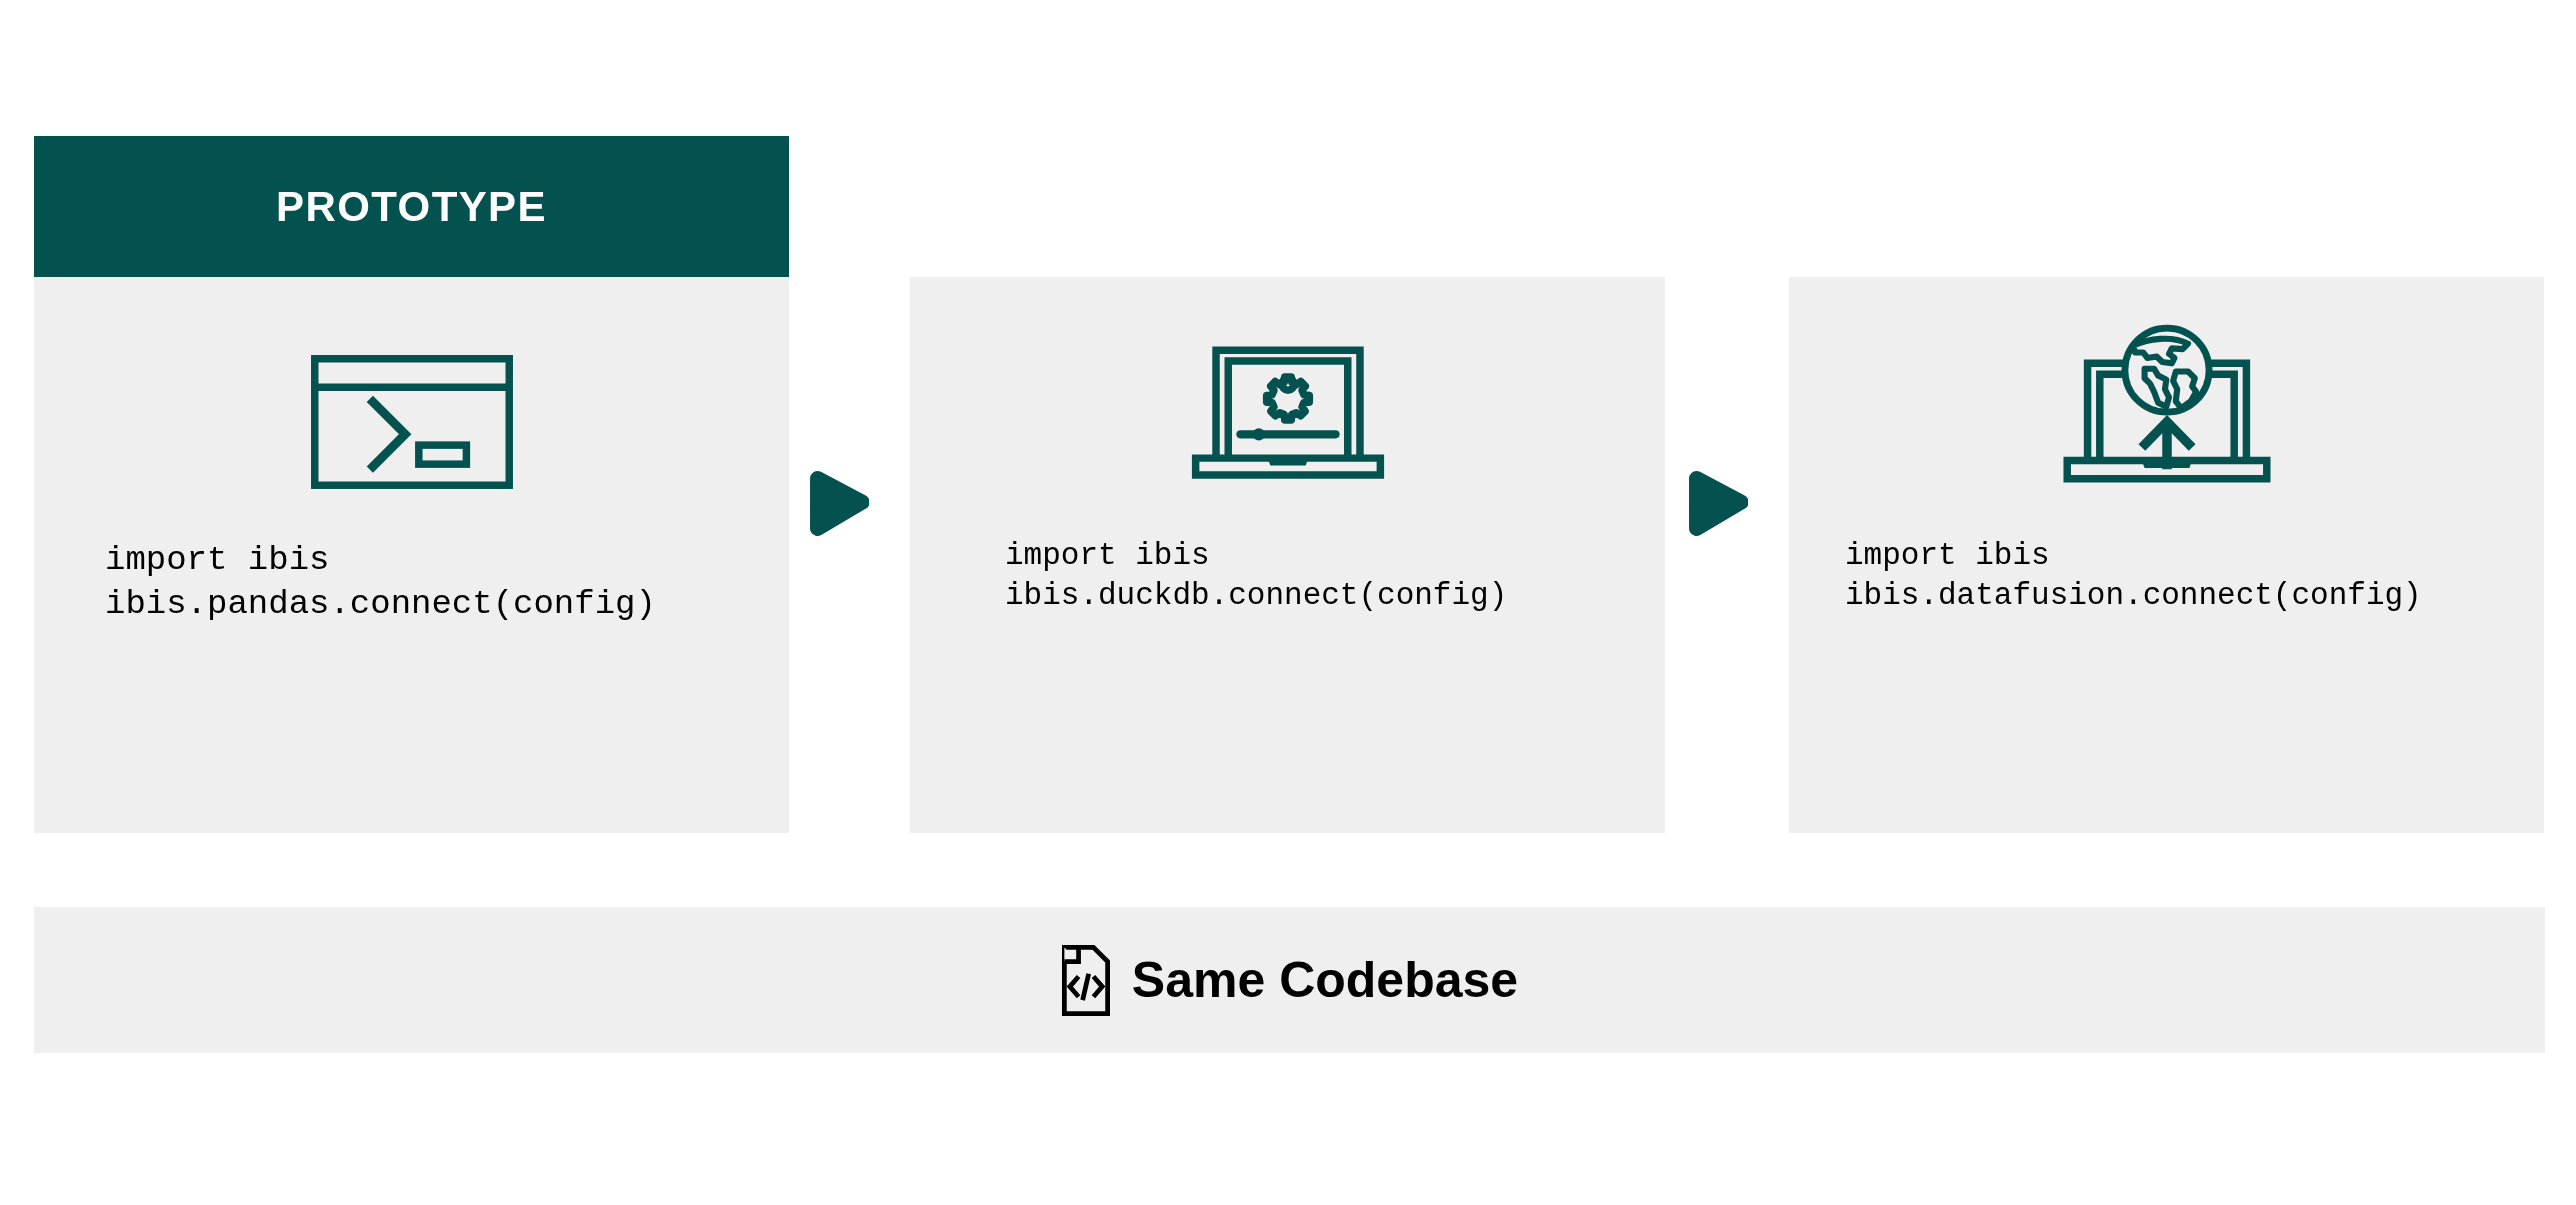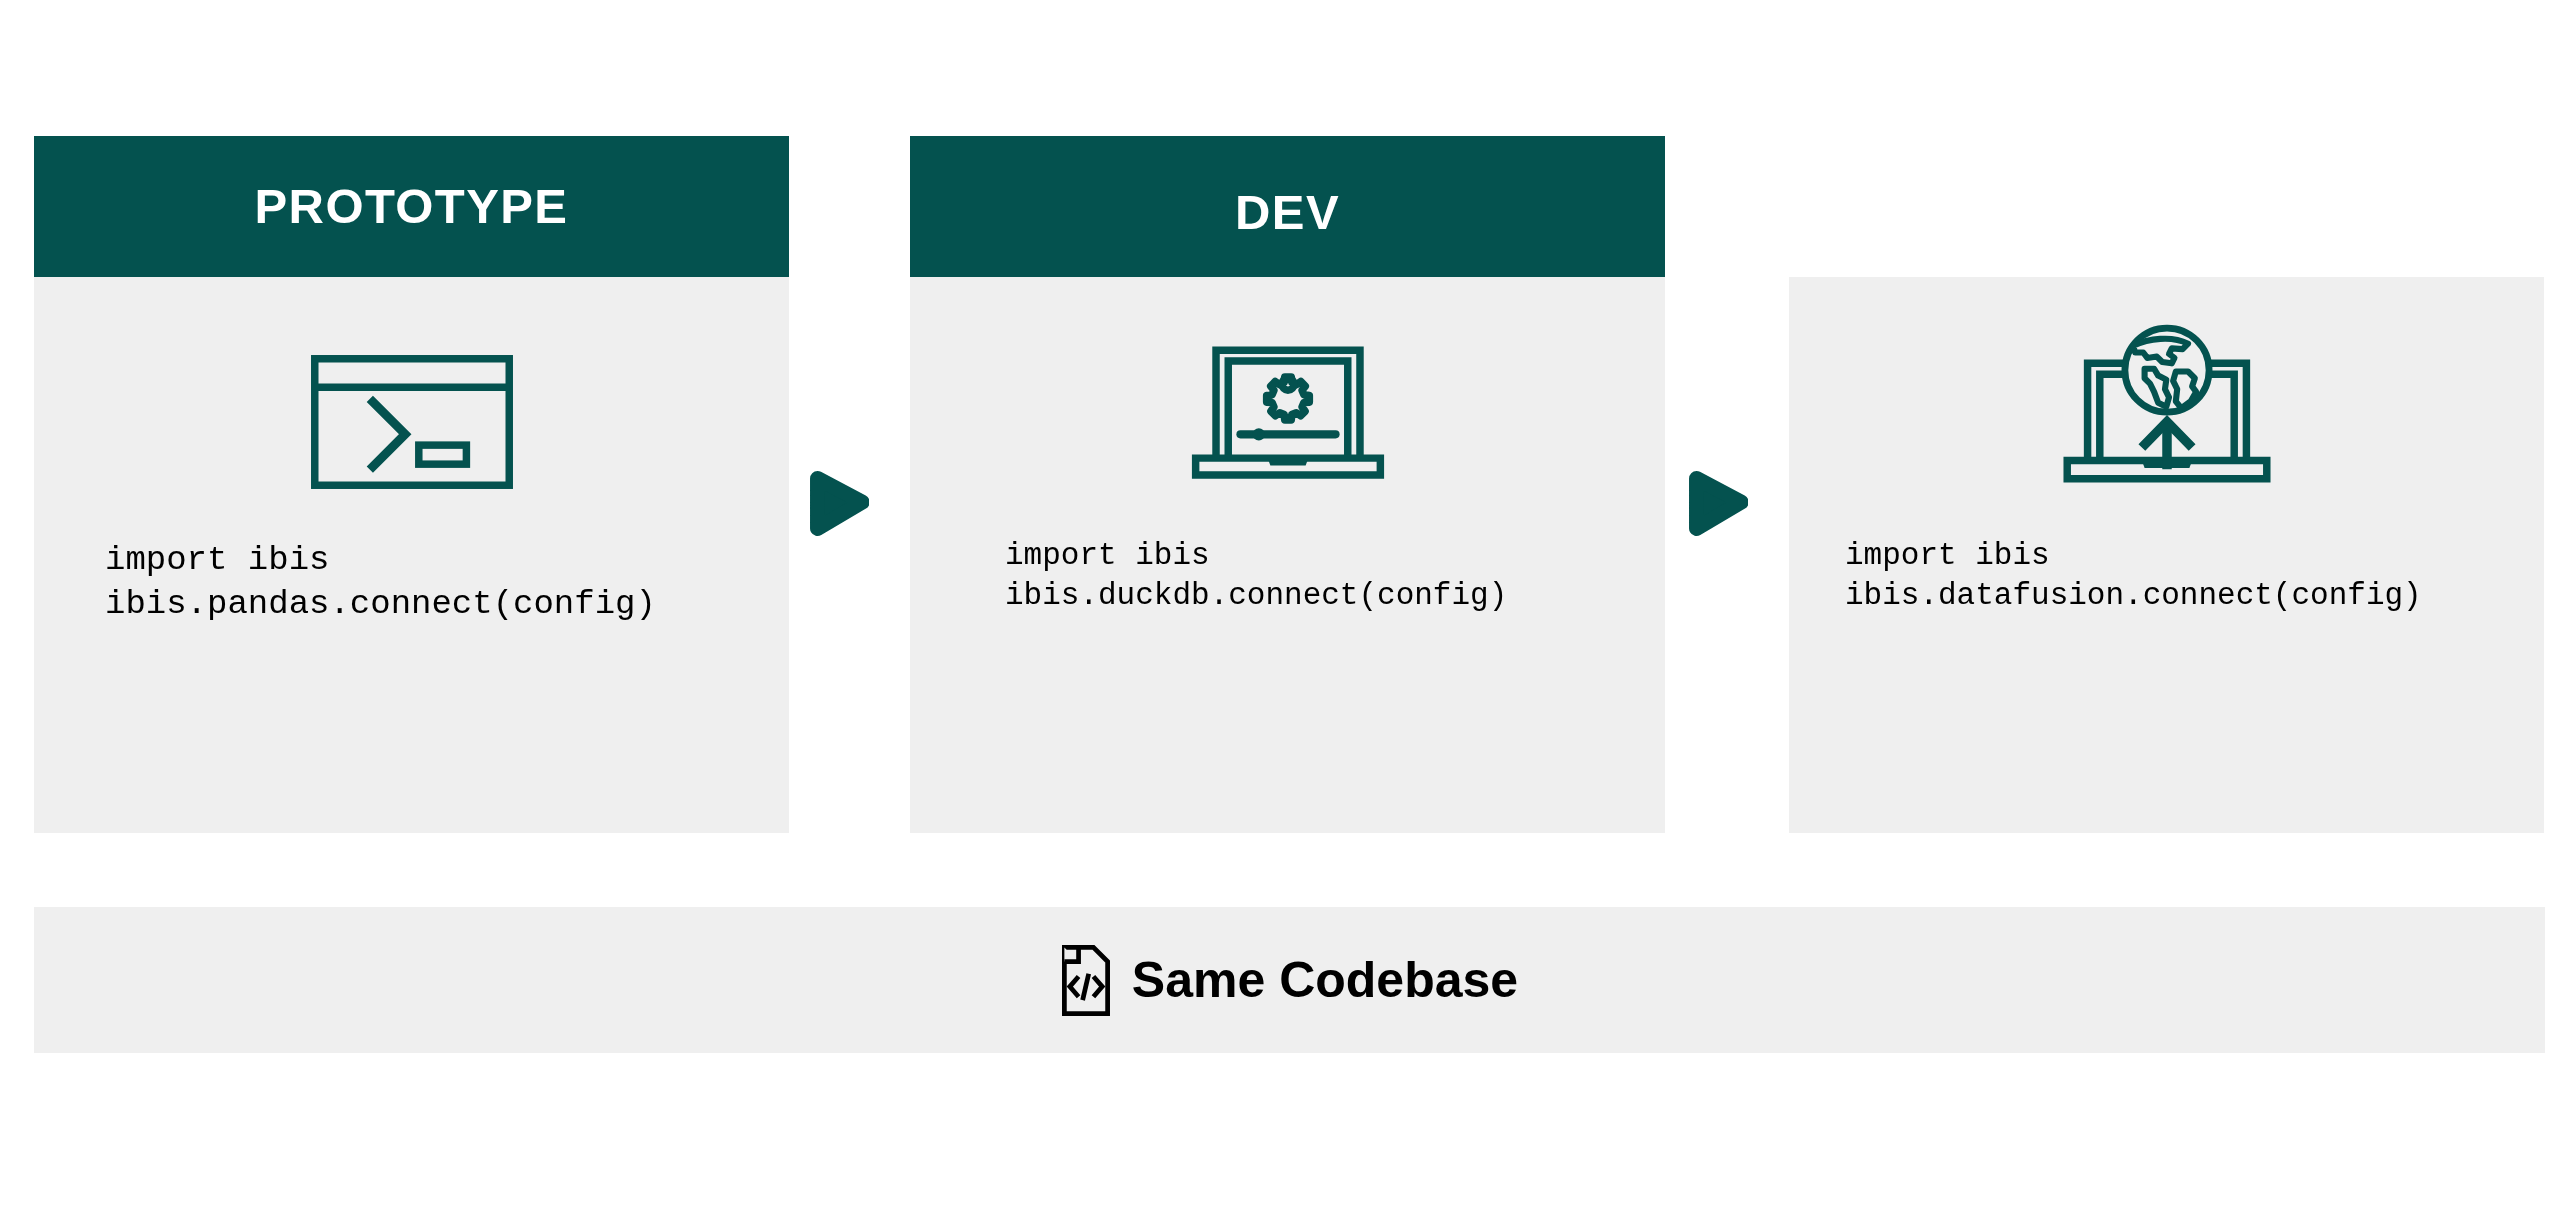--- a/index.html
+++ b/index.html
@@ -20,21 +20,21 @@
   .col-2{left:1789px;}
 
   .col-header{
     position:absolute;left:0;top:0;width:100%;height:141px;
     background:var(--teal,#04524F);
     display:flex;align-items:center;justify-content:center;
     box-sizing:border-box;
   }
   .col-header .title{
     color:#ffffff;
-    font-size:49px;
+    font-size:42px;
     font-weight:bold;
     letter-spacing:1.4px;
     line-height:1;
     font-family:"Liberation Sans", sans-serif;
     white-space:nowrap;
   }
   .col-1 .col-header .title{ position:relative; top:6.1px; }
 
   .col-body{
     position:absolute;left:0;top:141px;width:100%;height:556px;
@@ -109,23 +109,20 @@
     </div>
   </div>
 
   <div class="arrow arrow-0">
     <svg width="61" height="67" viewBox="0 0 90 98">
       <path d="M 14 12 L 80 47 L 14 86 Z" fill="#04524F" stroke="#04524F" stroke-width="22" stroke-linejoin="round" stroke-linecap="round"></path>
     </svg>
   </div>
 
   <div class="col col-1">
-    <div class="col-header">
-      <span class="title">DEV</span>
-    </div>
     <div class="col-body">
       <div class="icon-wrap">
         <svg width="204" height="146" viewBox="0 0 300 215">
           <g fill="none" stroke="#04524F" stroke-width="11" stroke-linejoin="miter">
 
             <path d="M 44 171 L 44 12 L 256 12 L 256 171"></path>
 
             <path d="M 62 171 L 62 28 L 238 28 L 238 171"></path>
 
             <path d="M 14 171 L 286 171 L 286 196 L 14 196 Z"></path>

